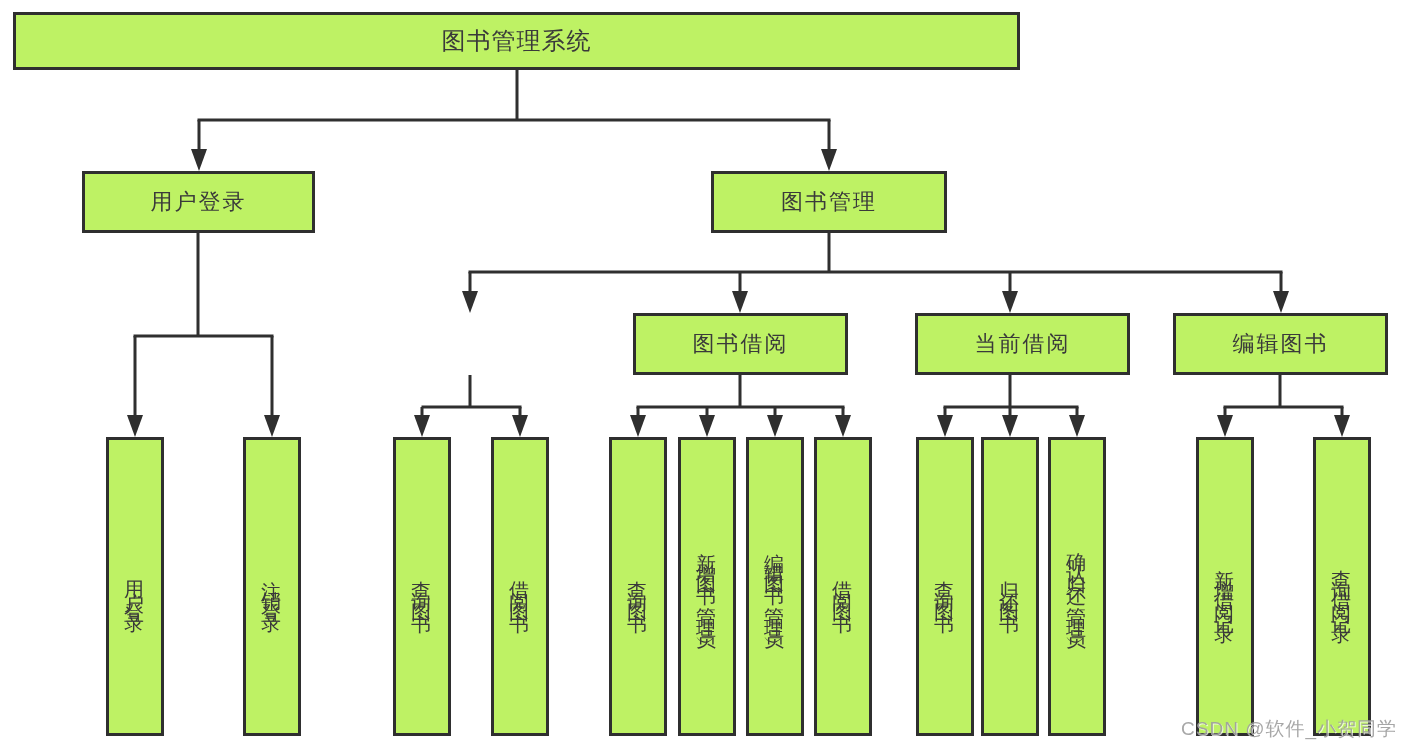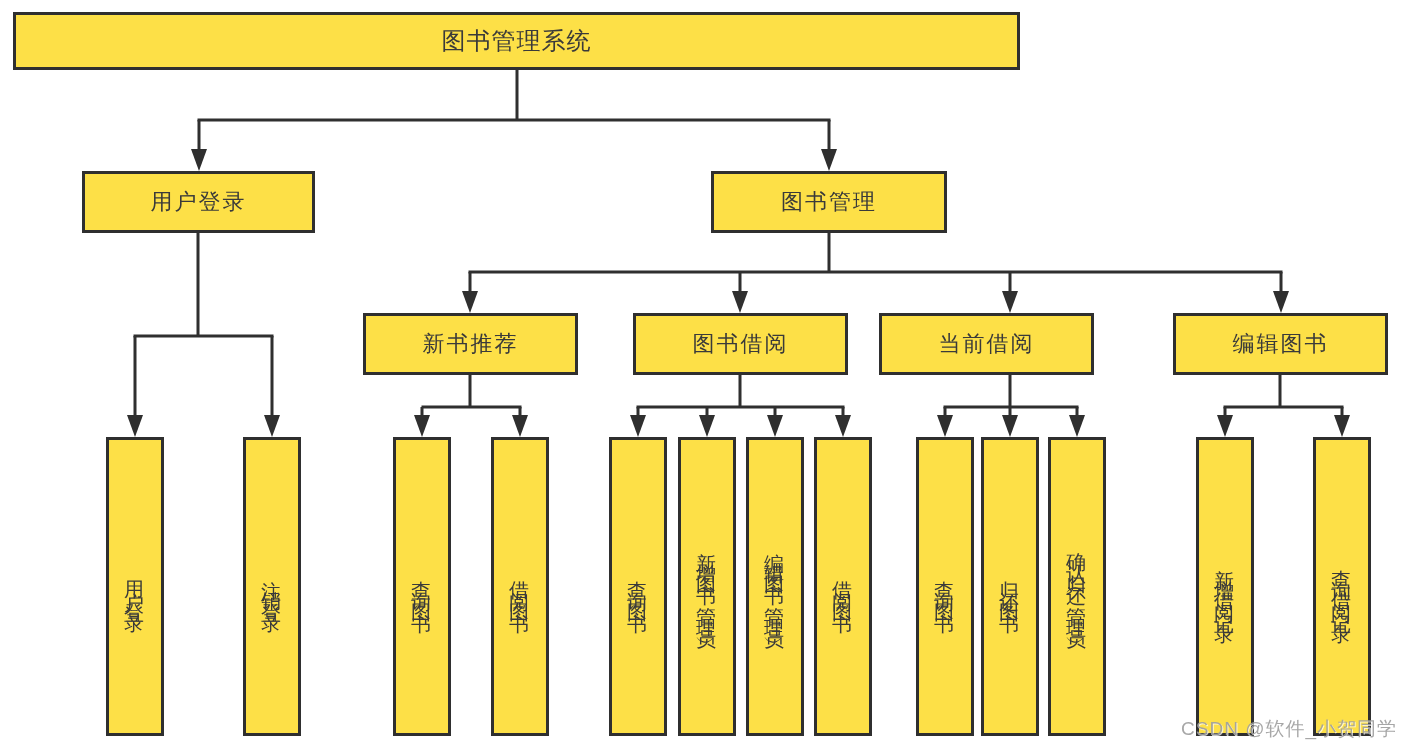--- a/index.html
+++ b/index.html
@@ -13,21 +13,21 @@
   }
   #edges {
     position: absolute;
     left: 0; top: 0;
     width: 1405px; height: 747px;
     pointer-events: none;
   }
   .node {
     position: absolute;
     box-sizing: border-box;
-    background: #fde047;
+    background: #bef264;
     border: 3px solid #2f2f2f;
     display: flex;
     align-items: center;
     justify-content: center;
     color: #3a3a3a;
     white-space: nowrap;
   }
   .h-node { font-size: 22px; letter-spacing: 2px; }
   .root-node { font-size: 24px; letter-spacing: 1px; }
   .leaf {
@@ -96,23 +96,22 @@
       <polygon points="1217,415 1233,415 1225,437"></polygon>
       <polygon points="1334,415 1350,415 1342,437"></polygon>
     </g>
   </svg>
 
   <div class="node root-node" style="left:13px; top:12px; width:1007px; height:58px;">图书管理系统</div>
 
   <div class="node h-node" style="left:82px; top:171px; width:233px; height:62px;">用户登录</div>
   <div class="node h-node" style="left:711px; top:171px; width:236px; height:62px;">图书管理</div>
 
-  <div class="node h-node" style="left:363px; top:313px; width:215px; height:62px;">新书推荐</div>
   <div class="node h-node" style="left:633px; top:313px; width:215px; height:62px;font-family:Liberation Serif, serif;">图书借阅</div>
-  <div class="node h-node" style="left:879px; top:313px; width:215px; height:62px;text-align:center;">当前借阅</div>
+  <div class="node h-node" style="left:915px; top:313px; width:215px; height:62px;text-align:center;">当前借阅</div>
   <div class="node h-node" style="left:1173px; top:313px; width:215px; height:62px;">编辑图书</div>
 
   <div class="node leaf" style="left:106px;">用户登录</div>
   <div class="node leaf" style="left:243px;">注销登录</div>
   <div class="node leaf" style="left:393px;">查询图书</div>
   <div class="node leaf" style="left:491px;">借阅图书</div>
   <div class="node leaf" style="left:609px;">查询图书</div>
   <div class="node leaf" style="left:678px;">新增图书（管理员）</div>
   <div class="node leaf" style="left:746px;">编辑图书（管理员）</div>
   <div class="node leaf" style="left:814px;">借阅图书</div>

